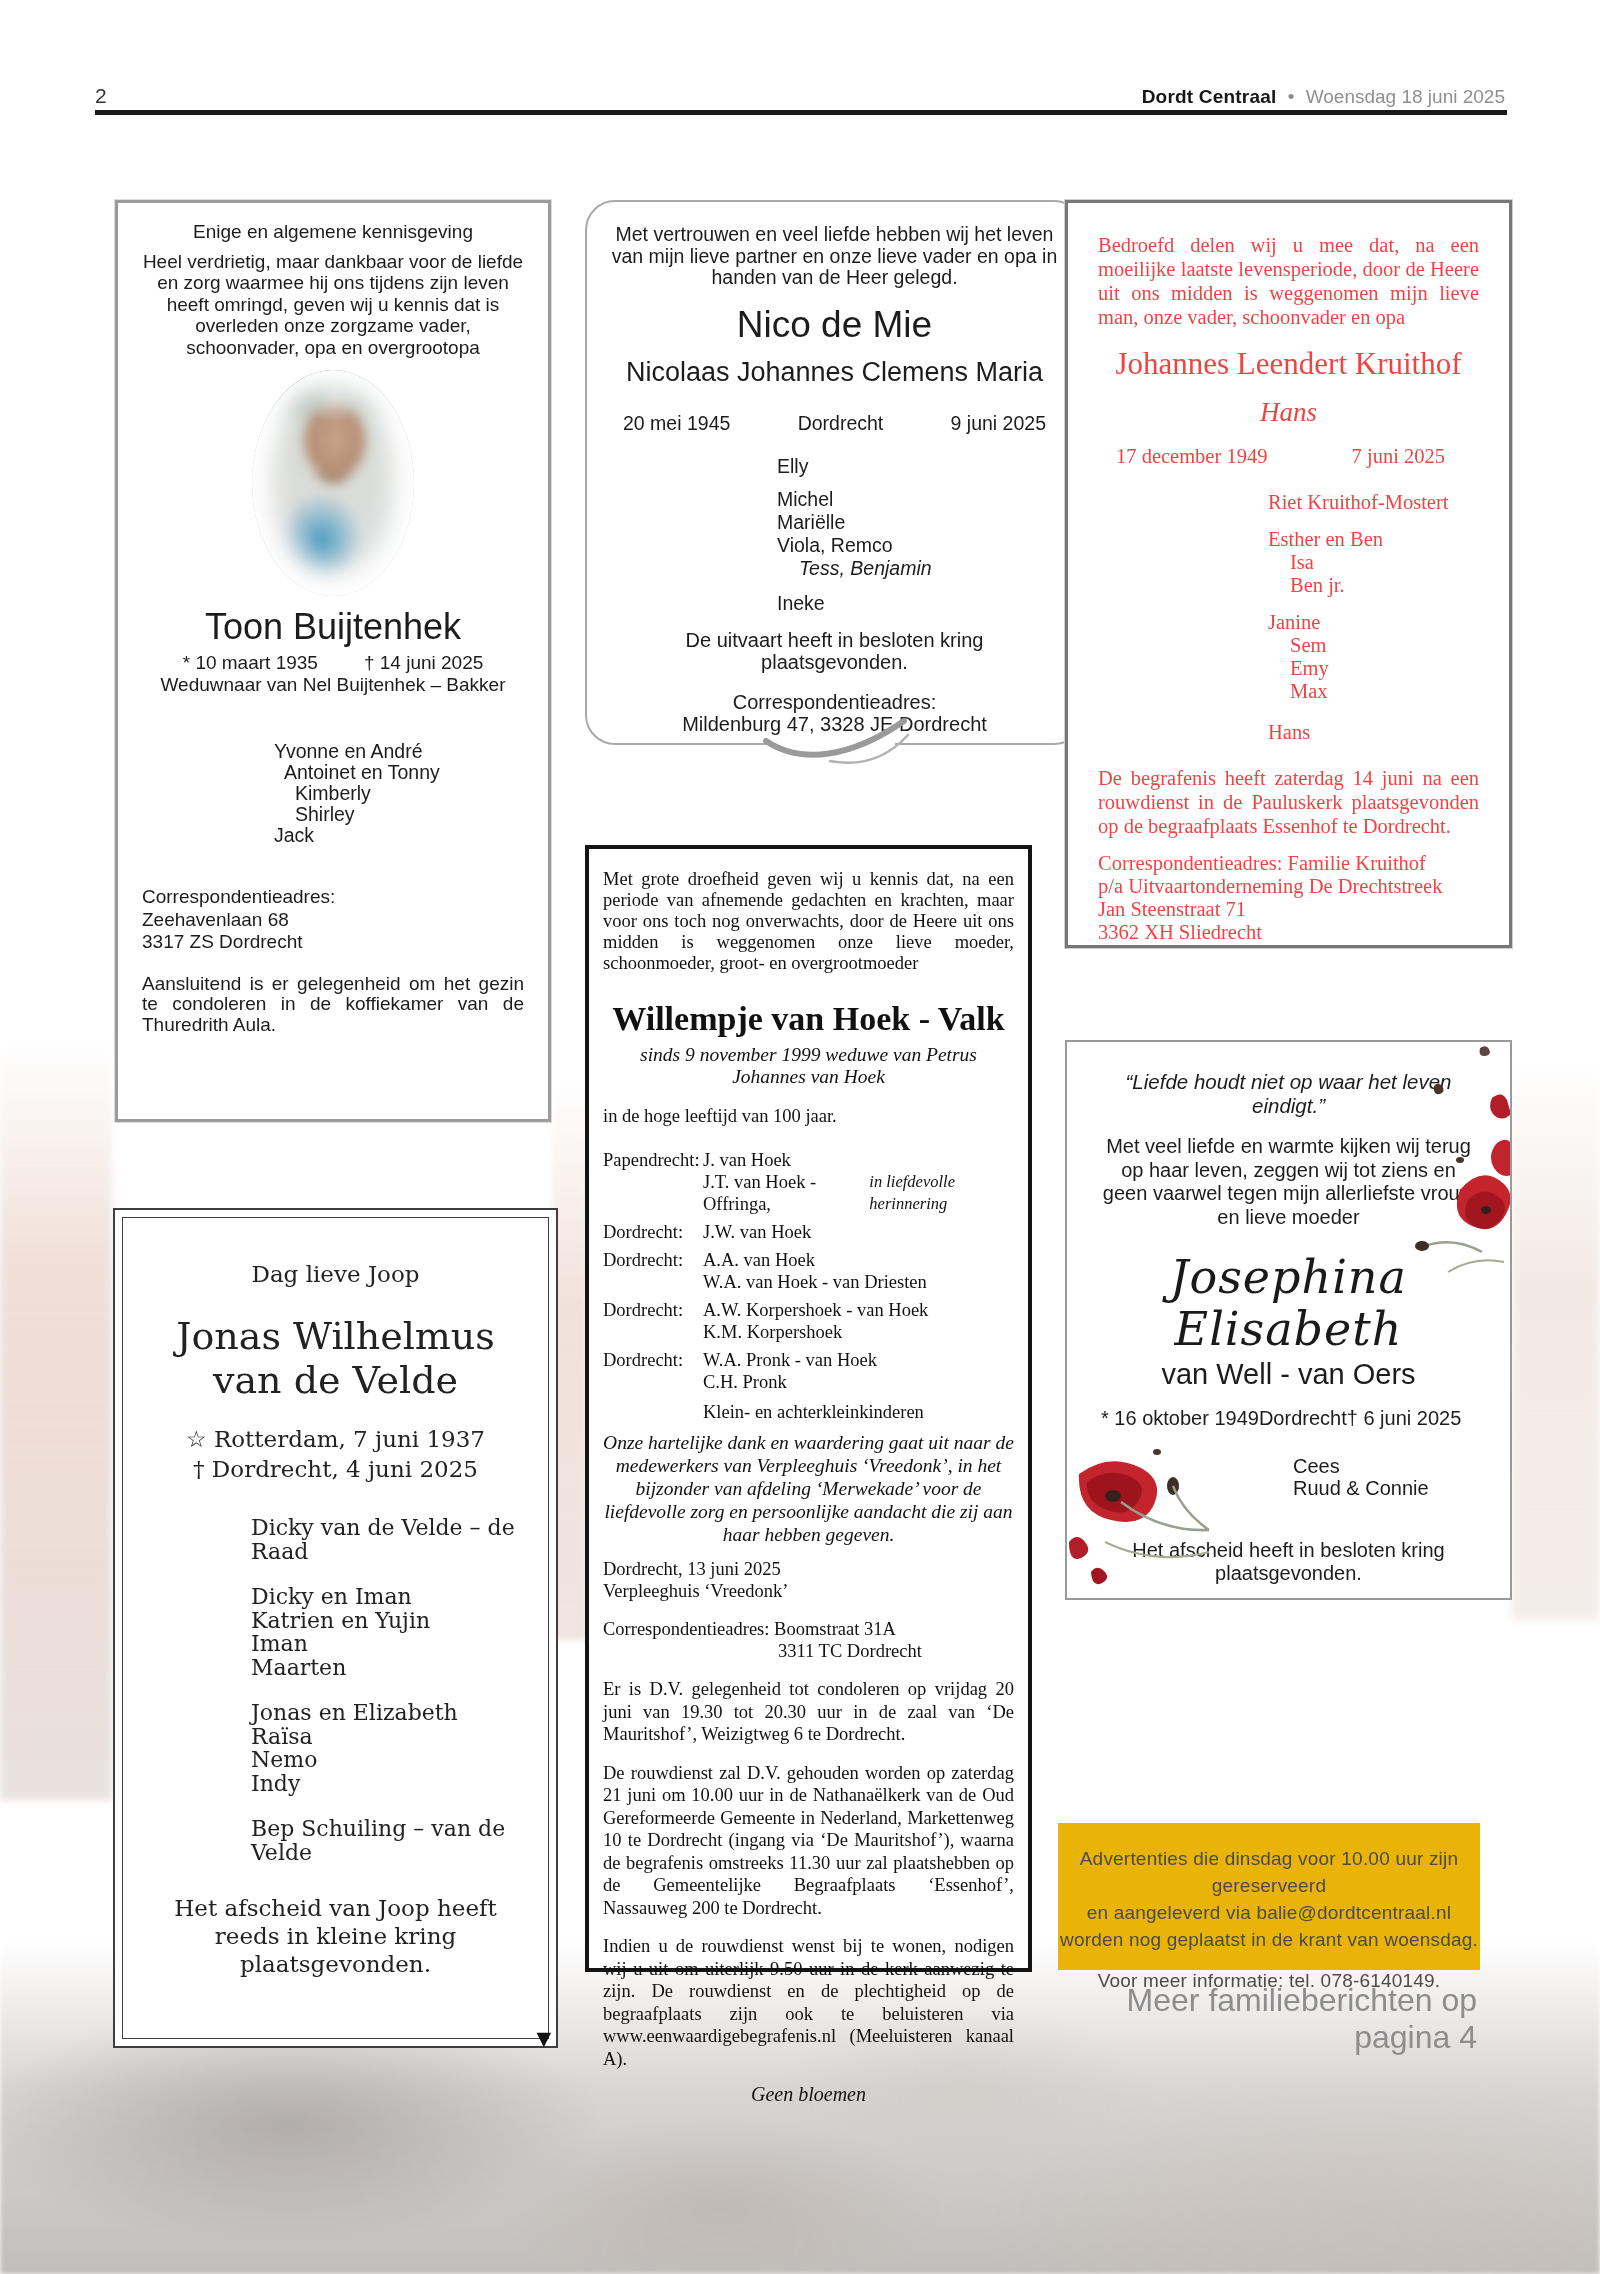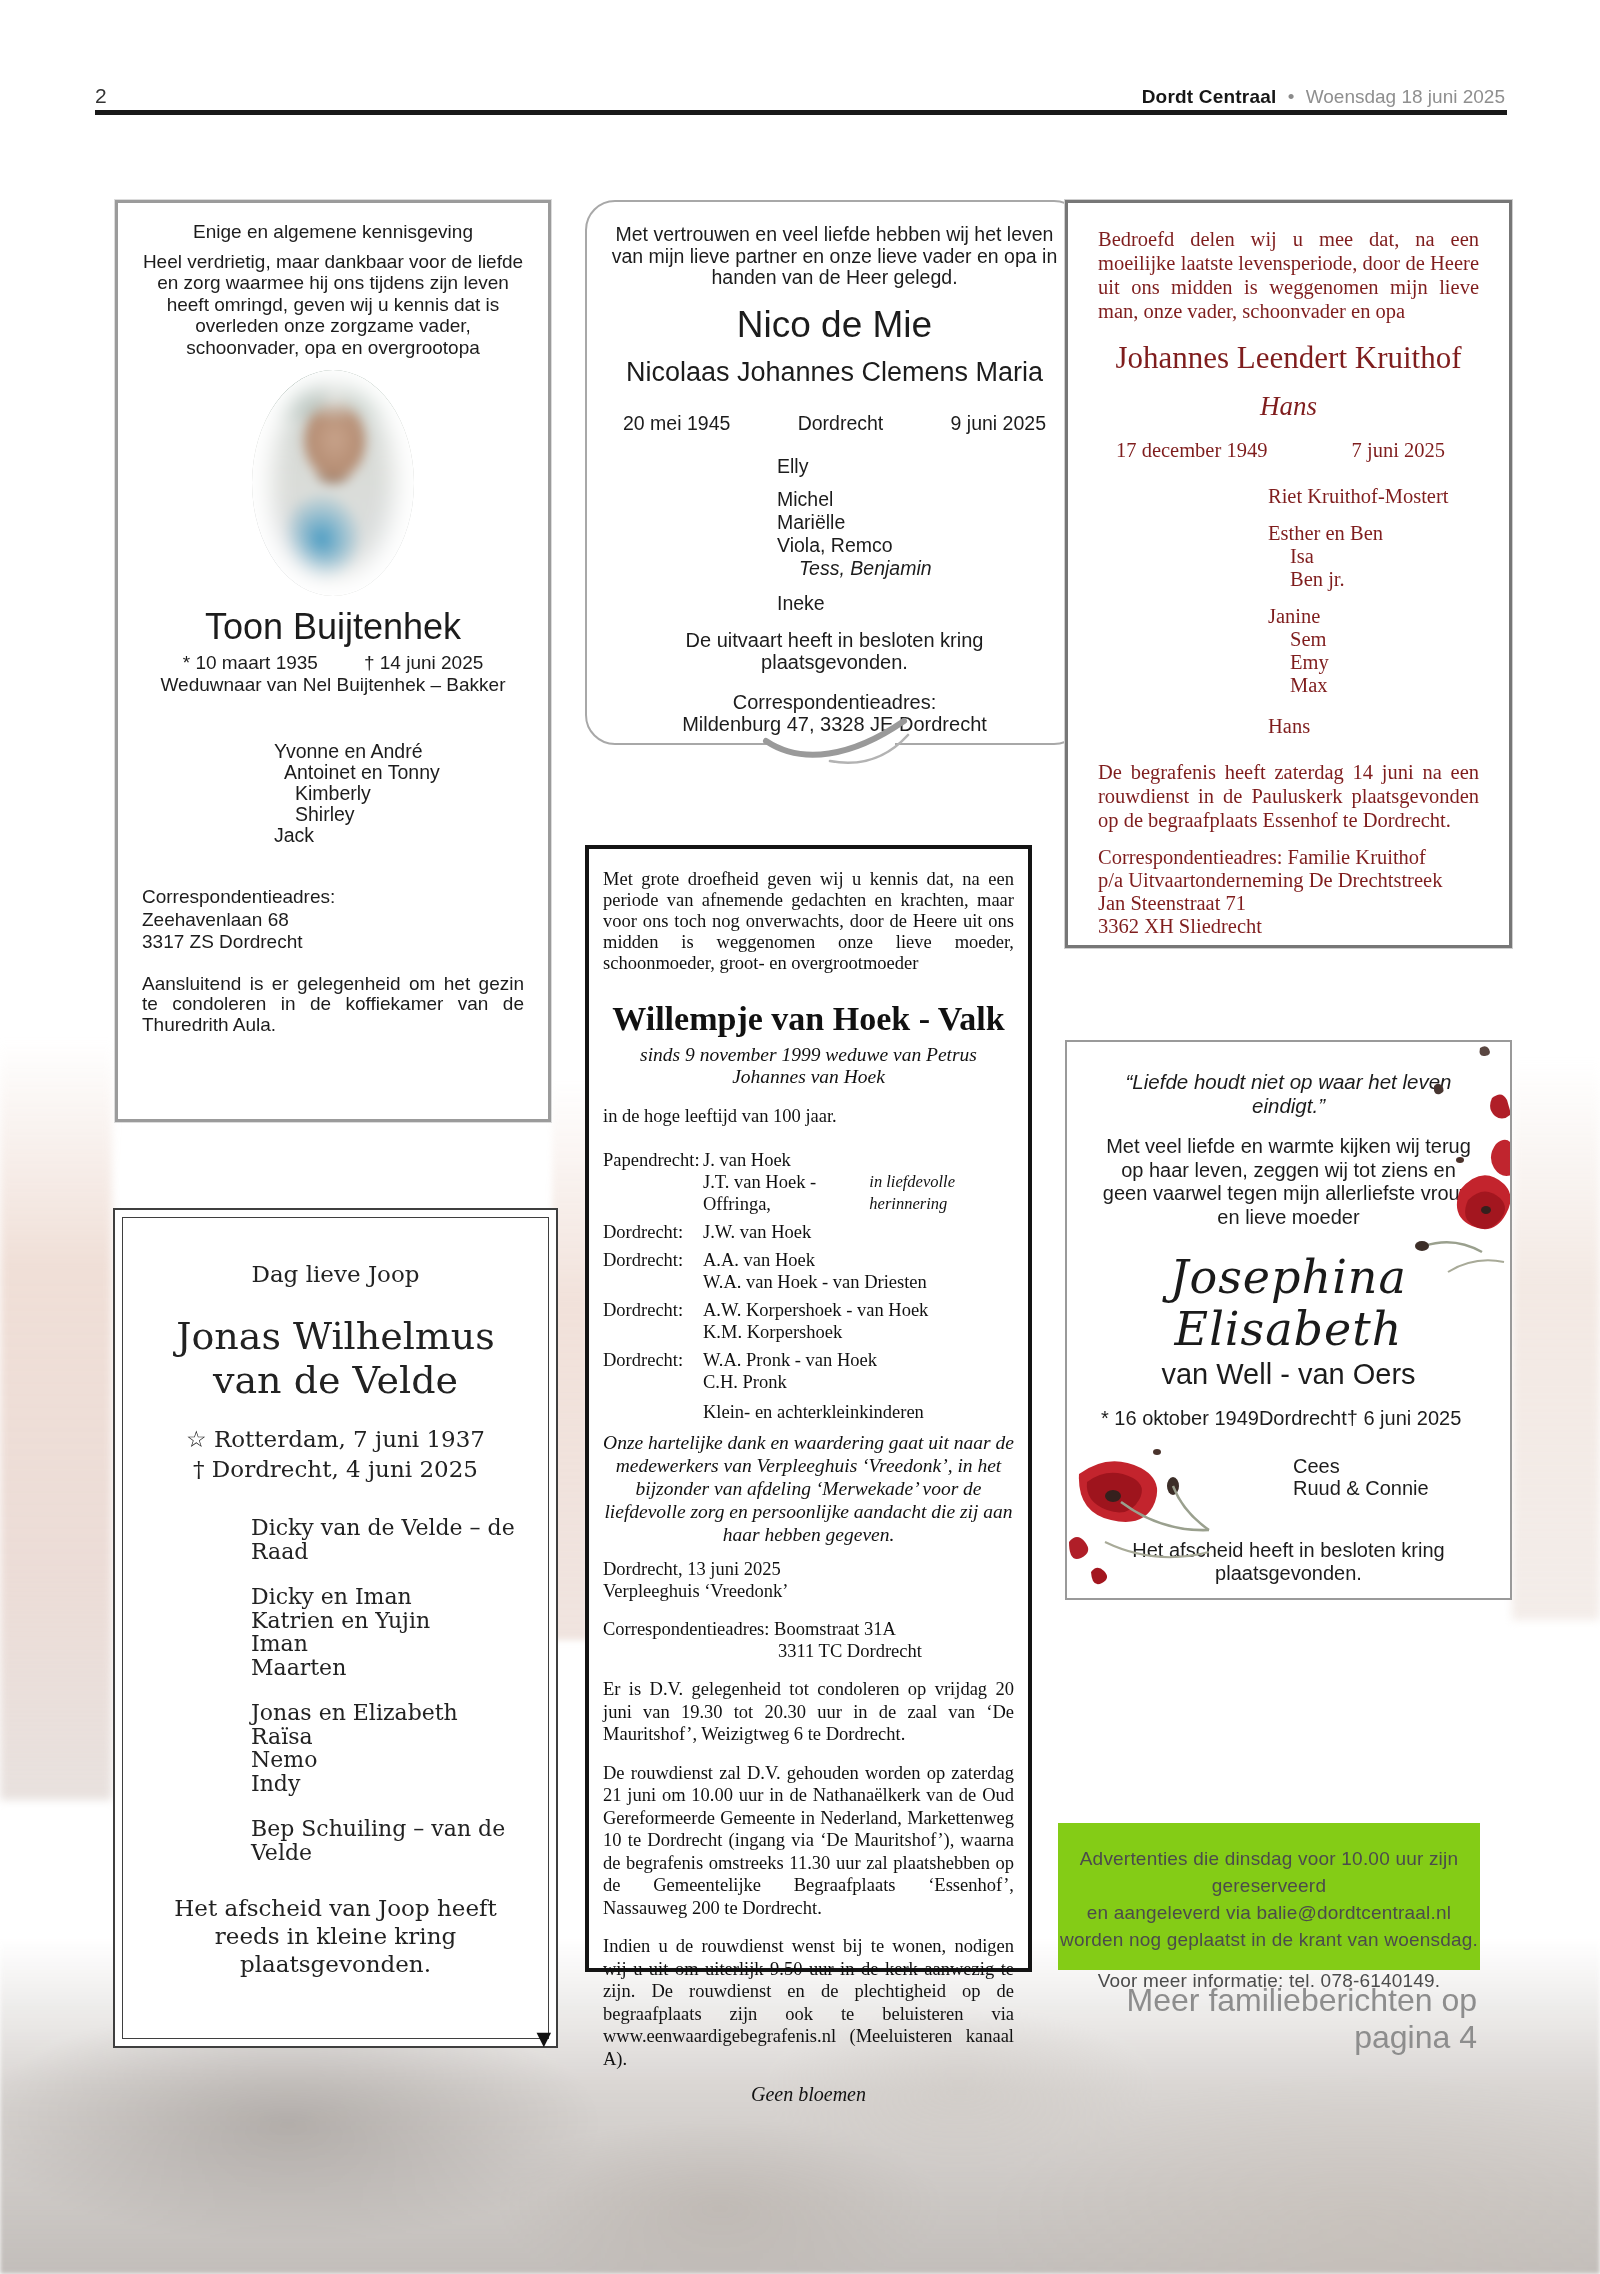--- a/index.html
+++ b/index.html
@@ -98,22 +98,22 @@
   #card-willempje .thanks { margin-top:8px; text-align:center; font-style:italic; font-size:19.5px; line-height:23px; }
   #card-willempje .dateline { margin-top:12px; text-align:left; line-height:22px; }
   #card-willempje .corr { margin-top:16px; text-align:left; line-height:22px; }
   #card-willempje .corr .l2 { padding-left:175px; }
   #card-willempje .pj { margin-top:16px; line-height:22.5px; }
   #card-willempje .no-flowers { margin-top:14px; text-align:center; font-style:italic; font-size:20px; }
 
   
   #card-kruithof { left:1065px; top:200px; width:447px; height:748px;
     border:3px solid #777; box-shadow:0 0 0 1px #cfcfcf;
-    padding:24px 30px 0; font-family:"Liberation Serif", serif;
-    font-size:20.5px; line-height:24px; color:#7f1d1d; }
+    padding:30px 30px 0; font-family:"Liberation Serif", serif;
+    font-size:20.5px; line-height:24px; color:#ef4444; }
   #card-kruithof .intro { text-align:justify; }
   #card-kruithof .deceased-name { margin-top:18px; text-align:center; font-size:31px; line-height:34px; }
   #card-kruithof .nickname { margin-top:16px; text-align:center; font-style:italic; font-size:27px; line-height:30px; }
   #card-kruithof .dates { margin-top:18px; display:flex; justify-content:space-between; padding:0 34px 0 18px; line-height:22px; }
   #card-kruithof .names-block { text-align:left; line-height:23px; }
   #card-kruithof .wife { margin-top:24px; padding-left:170px; }
   #card-kruithof .grp { margin-top:14px; padding-left:170px; }
   #card-kruithof .grp .sub { padding-left:22px; }
   #card-kruithof .hans2 { margin-top:18px; padding-left:170px; }
   #card-kruithof .para1 { margin-top:22px; text-align:justify; line-height:24px; }
@@ -129,21 +129,21 @@
     font-size:46px; line-height:52px; letter-spacing:1px; color:#1a1a1a; }
   #card-josephina .name-rest { margin-top:2px; font-size:29px; line-height:34px; }
   #card-josephina .dates { margin-top:16px; display:flex; justify-content:flex-start; padding:0 4px; }
   #card-josephina .names-block { margin:24px 0 0 196px; text-align:left; line-height:22px; }
   #card-josephina .closing { margin-top:40px; }
   .poppy-tr { position:absolute; right:-4px; top:-2px; width:150px; height:250px; }
   .poppy-bl { position:absolute; left:-6px; bottom:-4px; width:210px; height:180px; }
 
   
   #advert-box { position:absolute; left:1058px; top:1823px; width:422px; height:147px;
-    background:#84cc16; text-align:center; color:#4b4b4b; font-size:19px;
+    background:#eab308; text-align:center; color:#4b4b4b; font-size:19px;
     line-height:27px; padding-top:22px; box-sizing:border-box; letter-spacing:.2px; }
   #advert-box .info { margin-top:14px; }
 
   .footer-note { position:absolute; left:1040px; top:1982px; width:437px; text-align:right;
     color:#8d8d8d; font-size:32px; }
 </style>
 </head>
 <body>
 
 <div class="bg-blob" style="left:0;top:1940px;width:1600px;height:334px;

